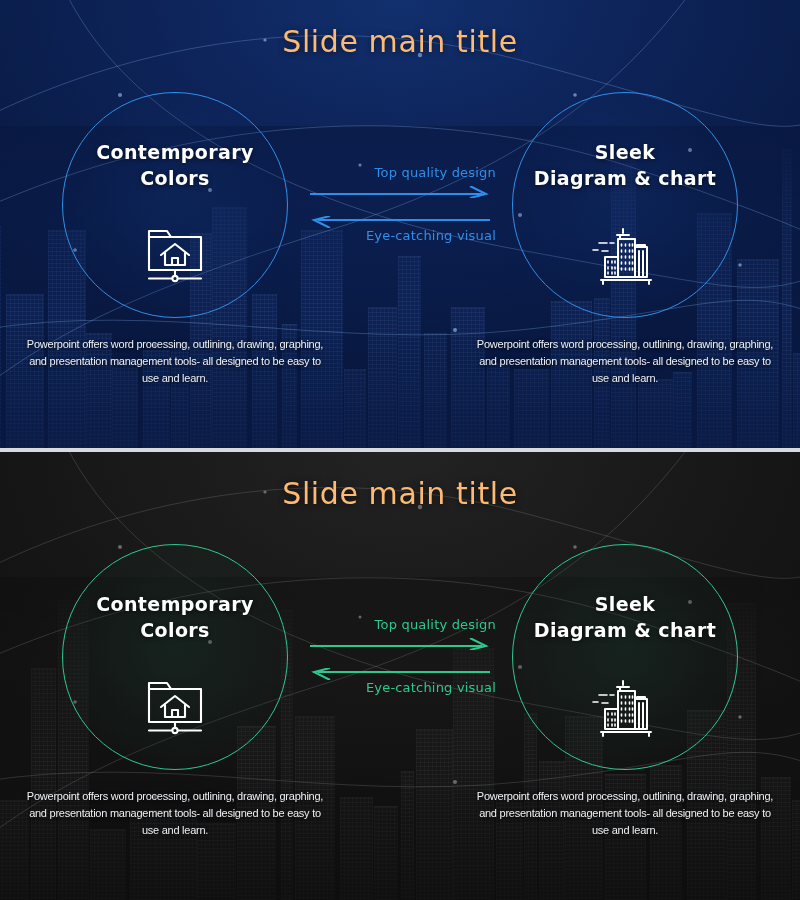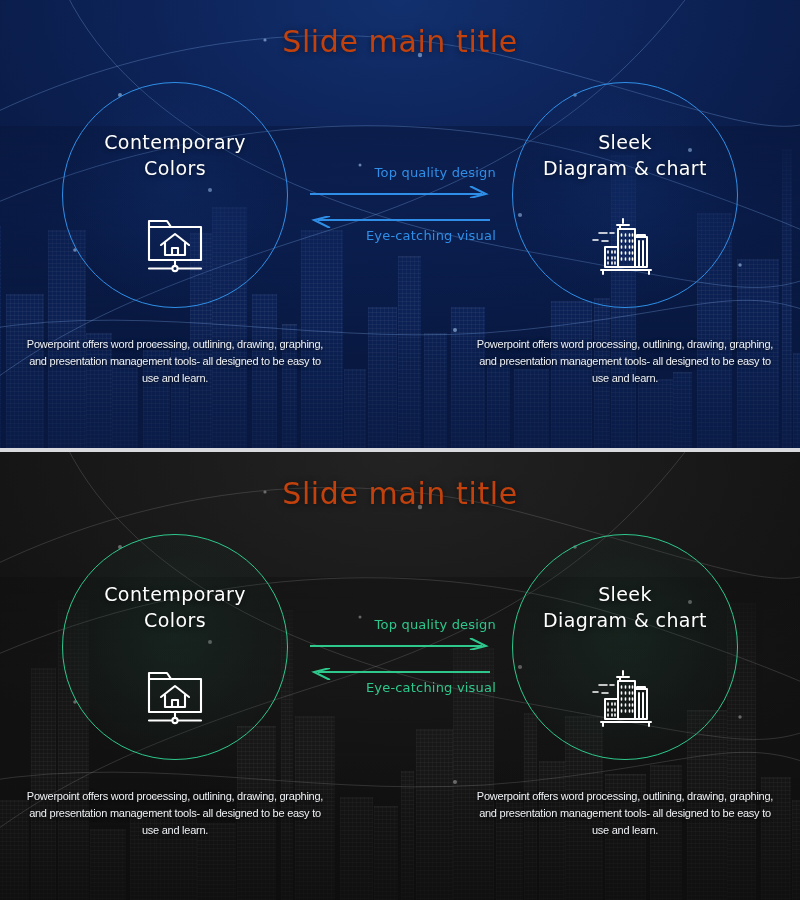--- a/index.html
+++ b/index.html
@@ -61,31 +61,32 @@
   .net { position:absolute; inset:0; pointer-events:none; }
   .net svg { width:100%; height:100%; display:block; }
 
   
   .content { position:absolute; inset:0; }
 
   .title {
     position:absolute; left:0; right:0; top:24px;
     text-align:center;
     font-size:30px; letter-spacing:.6px;
-    color:#c2410c;
+    color:#fdba74;
     font-family:"DejaVu Sans", sans-serif;
     font-weight:400;
     text-shadow:0 1px 6px rgba(0,0,0,.55);
   }
 
   .circle {
     position:absolute;
     width:226px; height:226px; border-radius:50%;
-    top:82px;
+    top:92px;
     border:1.6px solid;
+    font-weight:bold;
   }
   .circle.left  { left:62px; }
   .circle.right { left:512px; }
   .blue .circle { border-color:#2f8fe8; background:radial-gradient(circle at 50% 45%, rgba(24,70,150,.18) 0%, rgba(10,30,80,.10) 70%, rgba(8,22,60,0) 100%); }
   .dark .circle { border-color:#2ec88c; background:radial-gradient(circle at 50% 45%, rgba(30,90,66,.20) 0%, rgba(20,40,34,.12) 70%, rgba(12,12,12,0) 100%); }
 
   .c-title {
     position:absolute; left:0; right:0; top:46px;
     text-align:center; color:#fff;
     font-size:19px; line-height:26px; letter-spacing:.4px;

